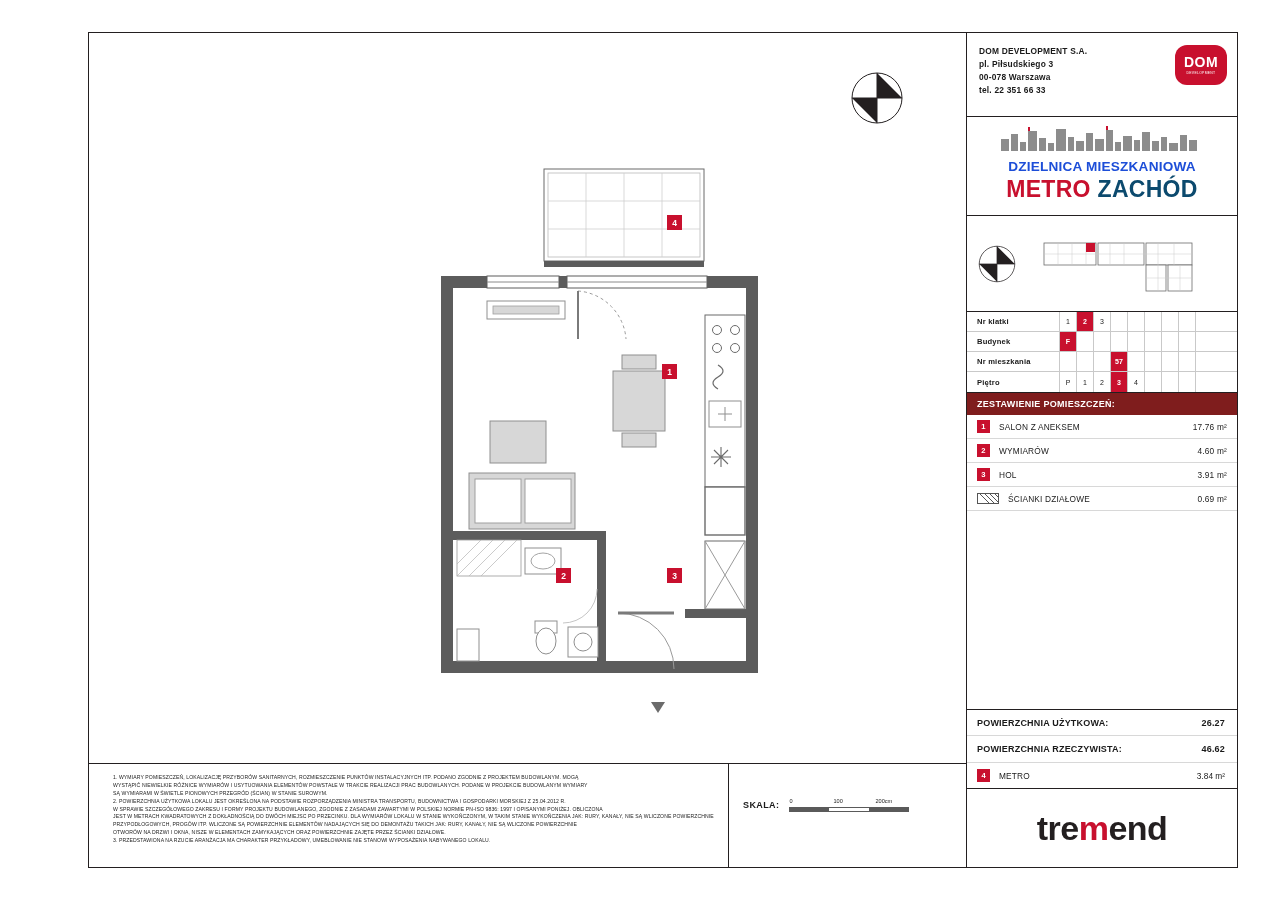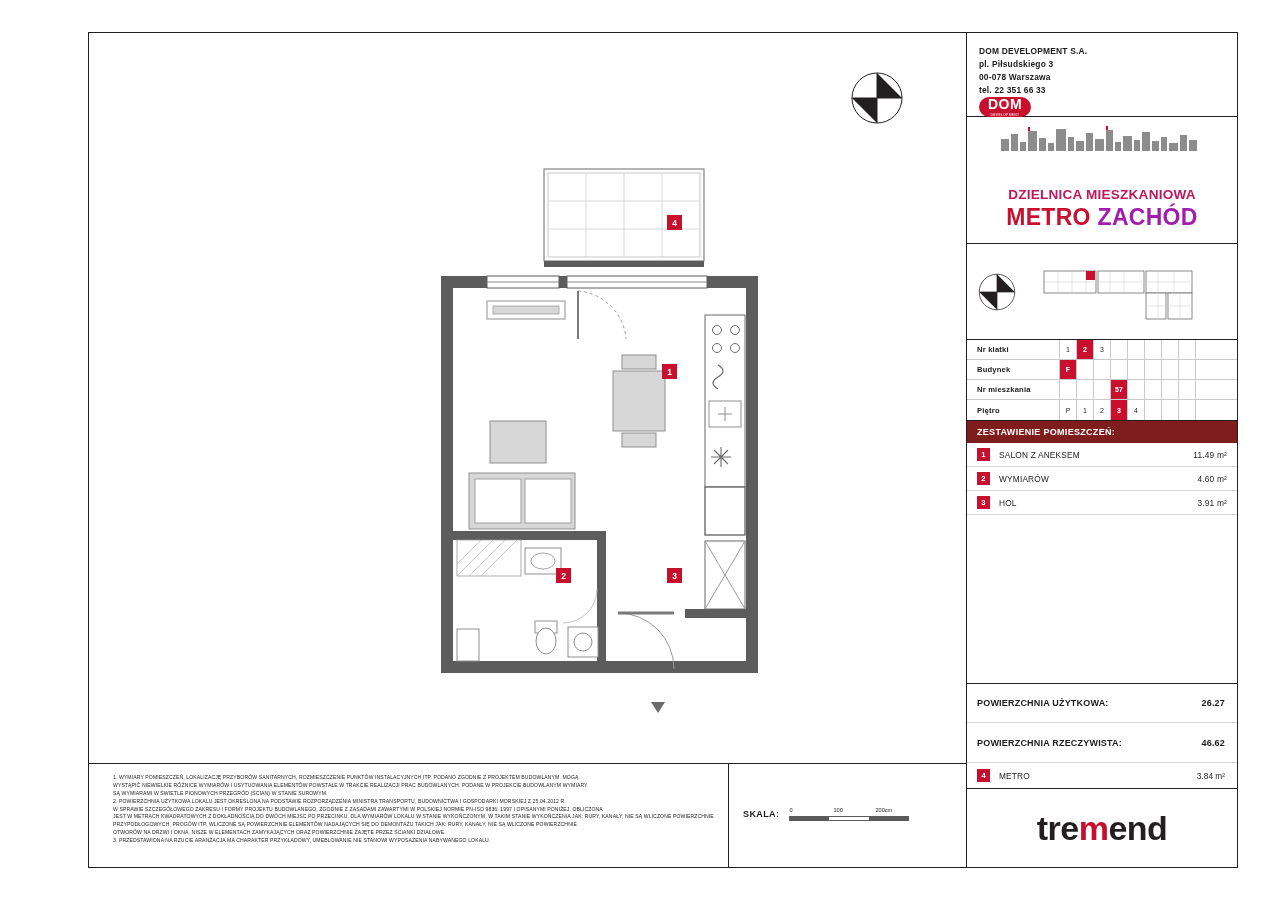--- a/index.html
+++ b/index.html
@@ -43,21 +43,21 @@
   }
   .notes p { margin:0; }
   .scale-box {
     width:238px;
     border-left:1px solid #231f20;
     position:relative;
   }
   .scale-inner {
     position:absolute;
     left:14px; top:34px;
-    display:flex; align-items:center; gap:10px;margin-top:9px;
+    display:flex; align-items:center; gap:10px;
   }
   .scale-label { font-size:9px; font-weight:bold; letter-spacing:.4px; }
   .scale-bar-wrap { position:relative; padding-top:9px; }
   .scale-ticks {
     position:absolute; top:0; left:0; width:120px;
     font-size:5.6px; color:#222;
   }
   .scale-ticks span { position:absolute; top:0; }
   .scale-ticks span:nth-child(1){ left:0; }
   .scale-ticks span:nth-child(2){ left:44px; }
@@ -83,41 +83,40 @@
     display:flex; align-items:center; justify-content:center;
   }
 
   
   .right { width:270px; display:flex; flex-direction:column; }
   .blk { border-bottom:1px solid #231f20; }
   .developer {
     padding:12px 10px 10px 12px;
     display:flex; justify-content:space-between; align-items:flex-start;
     height:84px;
-    flex-direction:column;
   }
   .dev-lines { font-size:8.4px; font-weight:bold; line-height:1.55; letter-spacing:.2px; }
   .dom-logo {
     width:52px; height:40px; background:#c8102e;
     border-radius:12px 12px 12px 12px;
     position:relative;
     display:flex; align-items:center; justify-content:center;
     flex-direction:column;
     color:#fff;
   }
   .dom-logo .l1 { font-size:14px; font-weight:bold; letter-spacing:.5px; line-height:1; }
   .dom-logo .l2 { font-size:3.4px; letter-spacing:.3px; margin-top:2px; }
 
   .brand { padding:8px 0 12px 0; text-align:center; }
   .skyline { height:26px; margin:0 auto 4px; width:210px; position:relative; }
-  .brand-sub { font-size:13.6px; font-weight:bold; letter-spacing:.2px; color:#be185d;margin-top:28px; }
+  .brand-sub { font-size:13.6px; font-weight:bold; letter-spacing:.2px; color:#1d4ed8; }
   .brand-main {
     font-size:23px; font-weight:bold; letter-spacing:.3px; color:#c8102e; margin-top:2px;
   }
-  .brand-main .blk2 { color:#a21caf; }
+  .brand-main .blk2 { color:#0c4a6e; }
 
   .keyplan { height:96px; display:flex; align-items:center; padding:0 10px; gap:12px; }
   .keyplan-map { flex:1; height:62px; position:relative; }
 
   .meta-table { font-size:7.6px; }
   .meta-row { display:flex; align-items:stretch; height:20px; border-bottom:1px solid #c9c9c9; }
   .meta-row:last-child { border-bottom:none; }
   .meta-label { width:92px; padding-left:10px; display:flex; align-items:center; font-weight:bold; letter-spacing:.2px; }
   .cells { flex:1; display:flex; }
   .cell {
@@ -148,21 +147,21 @@
     width:22px; height:11px; margin-right:9px;
     border:1px solid #555;
     background: repeating-linear-gradient(45deg,#555 0 0.6px,transparent 0.6px 3.6px);
   }
   .zest-row .nm { flex:1; }
   .zest-row .ar { font-weight:normal; }
   .spacer { flex:1; }
 
   .sum-row {
     display:flex; align-items:center; justify-content:space-between;
-    height:40px; padding:0 12px 0 10px;
+    height:27px; padding:0 12px 0 10px;
     font-size:9px; font-weight:bold; letter-spacing:.2px;
     border-bottom:1px solid #d8d8d8;
     gap:36px;
   }
   .sum-row.top { border-top:1px solid #231f20; }
   .balk-row {
     display:flex; align-items:center; height:26px; padding:0 12px 0 10px;
     font-size:8.3px; border-bottom:1px solid #231f20;
   }
   .balk-row .num {
@@ -474,32 +473,37 @@
           <div class="cell"></div>
         </div>
       </div>
     </div>
 
     <div class="zest-head">ZESTAWIENIE POMIESZCZEŃ:</div>
 
     <div class="zest-row">
       <div class="num">1</div>
       <div class="nm">SALON Z ANEKSEM</div>
-      <div class="ar">11.49 m²</div>
+      <div class="ar">17.76 m²</div>
     </div>
     <div class="zest-row">
       <div class="num">2</div>
       <div class="nm">WYMIARÓW</div>
       <div class="ar">4.60 m²</div>
     </div>
     <div class="zest-row">
       <div class="num">3</div>
       <div class="nm">HOL</div>
       <div class="ar">3.91 m²</div>
     </div>
+    <div class="zest-row">
+      <div class="hatchbox"></div>
+      <div class="nm">ŚCIANKI DZIAŁOWE</div>
+      <div class="ar">0.69 m²</div>
+    </div>
 
     <div class="spacer"></div>
 
     <div class="sum-row top">
       <div>POWIERZCHNIA UŻYTKOWA:</div>
       <div>26.27</div>
     </div>
     <div class="sum-row">
       <div>POWIERZCHNIA RZECZYWISTA:</div>
       <div>46.62</div>

